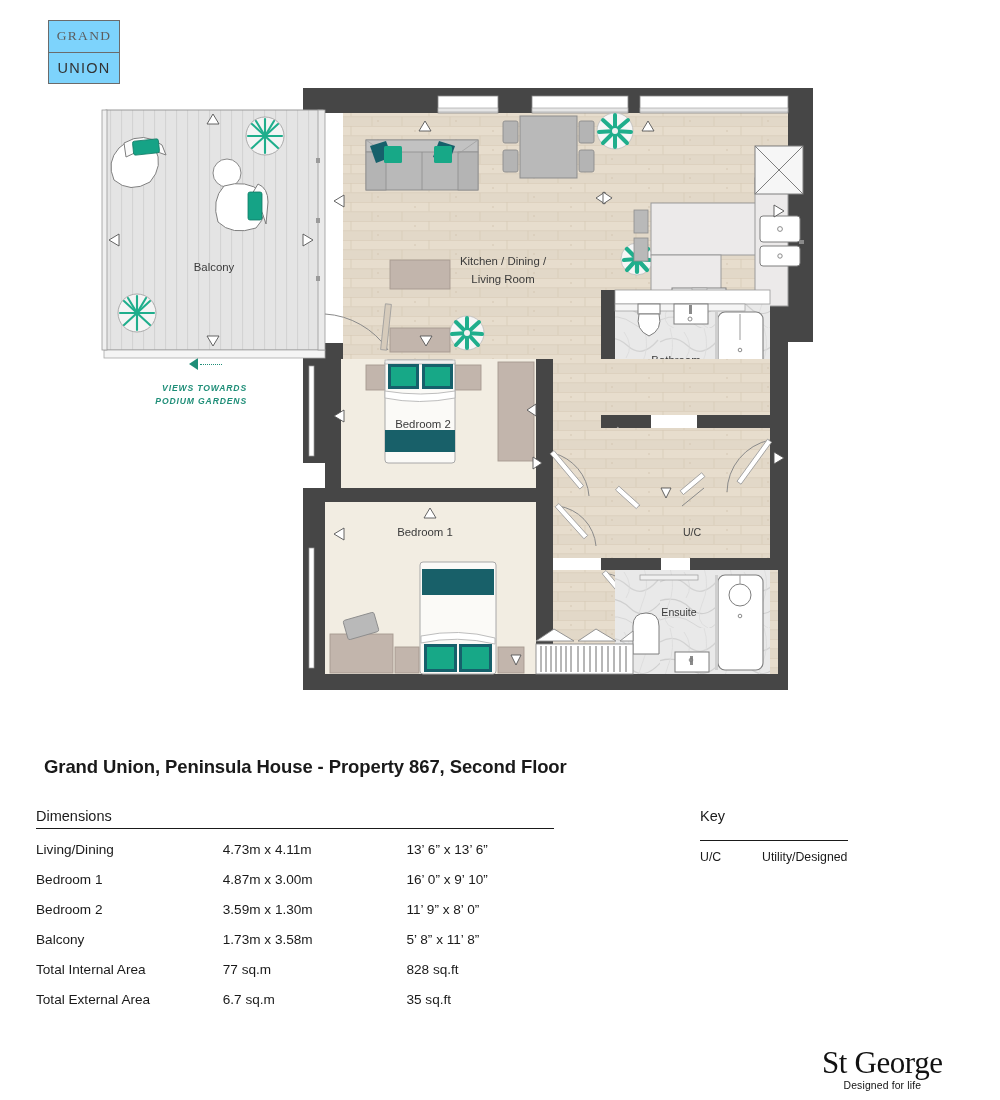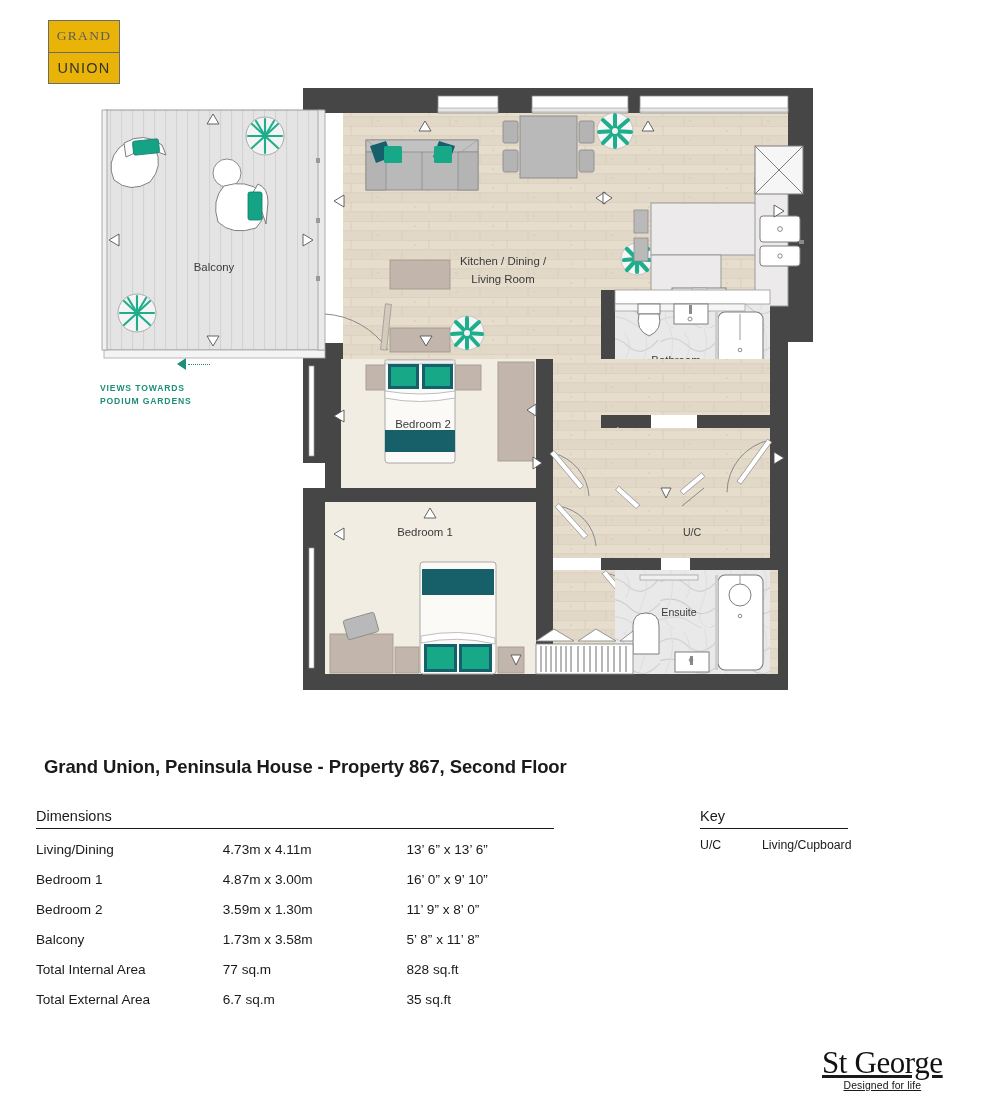--- a/index.html
+++ b/index.html
@@ -9,37 +9,38 @@
     width:1000px; height:1100px; position:relative;
     background:#ffffff;
     font-family:"Liberation Sans", sans-serif;
     color:#1a1a1a;
     overflow:hidden;
   }
 
   
   #brand-logo {
     position:absolute; left:48px; top:20px; width:72px; height:64px;
-    border:1.5px solid #6b6b6b; background:#eab308;
+    border:1.5px solid #6b6b6b; background:#7dd3fc;
     display:flex; flex-direction:column;
   }
   #brand-logo .lg-row {
     flex:1; display:flex; align-items:center; justify-content:center;
     letter-spacing:1.3px;
   }
   #brand-logo .lg-top {
     font-family:"Liberation Serif", serif; font-size:13.5px; color:#5d5d5d;
     border-bottom:1.5px solid #6b6b6b;
   }
   #brand-logo .lg-bot { font-size:14.5px; color:#333; }
 
   
   #views-annotation {
-    position:absolute; left:100px; top:358px; width:135px;
-    text-align:left;
+    position:absolute; left:112px; top:358px; width:135px;
+    text-align:right;
+    font-style:italic;
   }
   #views-annotation .va-arrow-row {
     display:flex; align-items:center; justify-content:center;
     gap:2px; margin-bottom:12px; padding-left:52px;
   }
   #views-annotation .va-tri {
     width:0; height:0; border-top:6px solid transparent;
     border-bottom:6px solid transparent; border-right:9px solid #1f8e78;
   }
   #views-annotation .va-dots {
@@ -68,29 +69,29 @@
   #dimensions-section table { border-collapse:collapse; margin-top:5px; }
   #dimensions-section td {
     font-size:13.6px; padding:7.5px 0 7.5px 0; vertical-align:top;
   }
   #dimensions-section td.c-label { width:196px; }
   #dimensions-section td.c-metric { width:196px; }
   #dimensions-section td.c-imperial { width:160px; }
 
   #key-section { position:absolute; left:700px; top:808px; width:220px; }
   #key-section .sec-head {
-    font-size:14.5px; padding-bottom:4px;
+    font-size:14.5px; padding-bottom:16px;
     border-bottom:1px solid #1a1a1a; width:148px;
   }
   #key-section table { border-collapse:collapse; margin-top:5px; }
   #key-section td { font-size:12.3px; padding:4px 0; }
   #key-section td.k-abbr { width:62px; }
 
   
-  #stgeorge-logo { position:absolute; left:822px; top:1047px; text-align:left;text-decoration:underline; }
+  #stgeorge-logo { position:absolute; left:822px; top:1047px; text-align:left; }
   #stgeorge-logo .sg-name {
     font-family:"Liberation Serif", serif; font-size:31px;
     letter-spacing:-0.4px; line-height:1; color:#111;
   }
   #stgeorge-logo .sg-tag {
     font-size:10.4px; letter-spacing:0.15px; margin-top:2px; color:#111;text-align:center;
   }
 
   
   .room-label {
@@ -606,21 +607,21 @@
     </tbody>
   </table>
 </div>
 
 <div id="key-section">
   <div class="sec-head">Key</div>
   <table>
     <tbody>
       <tr>
         <td class="k-abbr">U/C</td>
-        <td class="k-meaning">Living/Cupboard</td>
+        <td class="k-meaning">Utility/Designed</td>
       </tr>
     </tbody>
   </table>
 </div>
 
 <div id="stgeorge-logo">
   <div class="sg-name">St George</div>
   <div class="sg-tag">Designed for life</div>
 </div>
 

